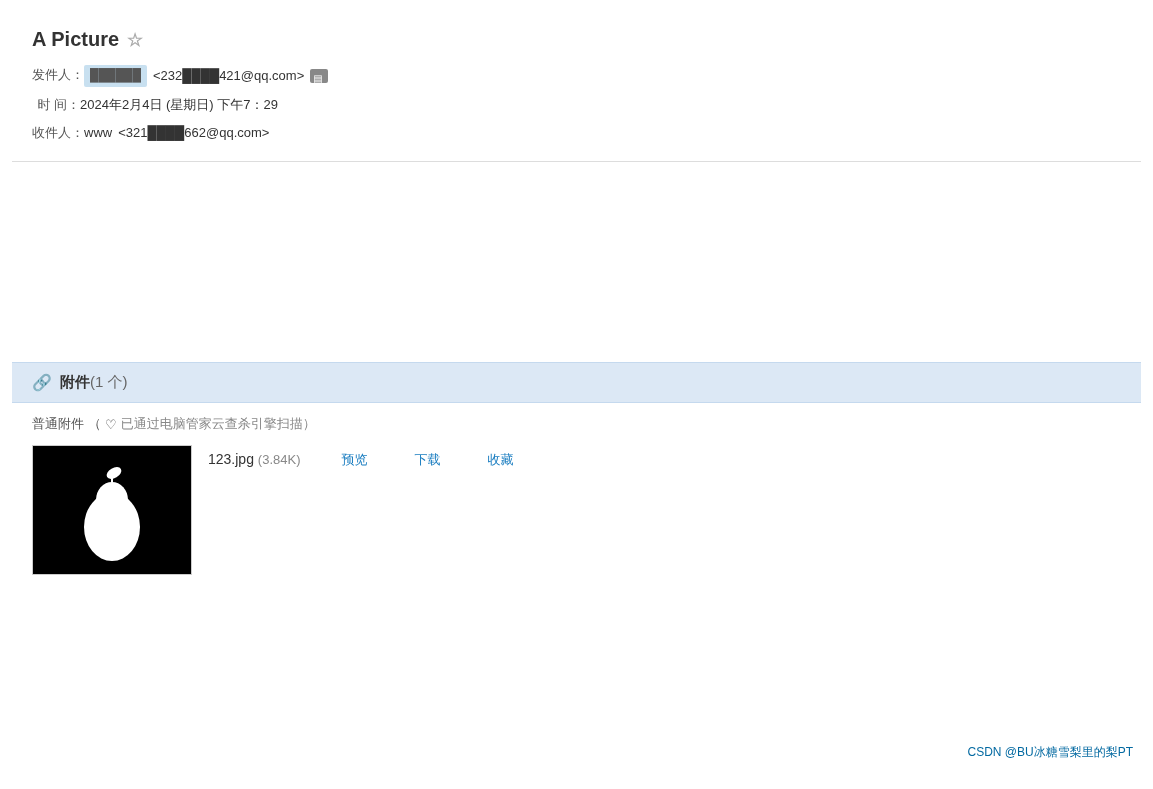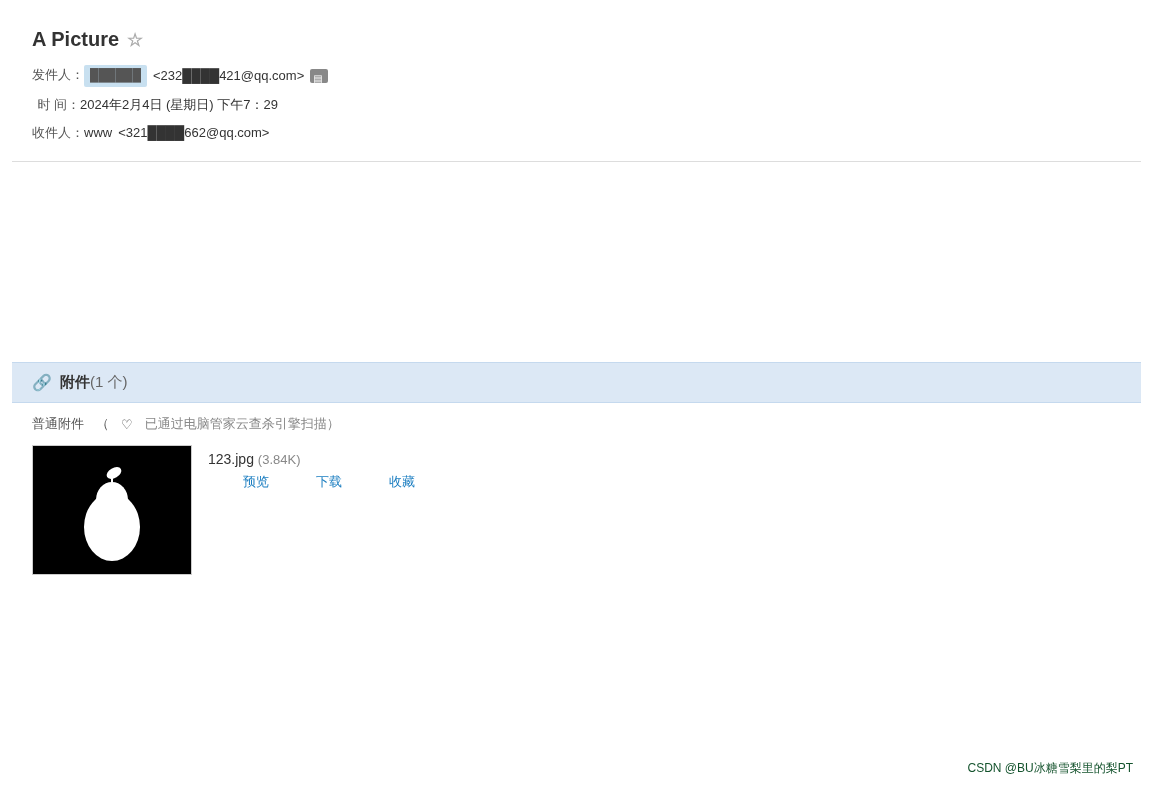--- a/index.html
+++ b/index.html
@@ -157,21 +157,21 @@
       background: #fff;
       padding: 12px 20px 20px 20px;
     }
 
     .attachment-type-label {
       font-size: 13px;
       color: #555;
       margin-bottom: 12px;
       display: flex;
       align-items: center;
-      gap: 12px;
+      gap: 4px;
     }
 
     .security-icon {
       font-size: 13px;
     }
 
     .security-text {
       color: #888;
     }
 
@@ -195,21 +195,21 @@
     }
 
     
     .pear-svg {
       width: 80px;
       height: 110px;
     }
 
     .attachment-info {
       display: flex;
-      flex-direction: column;
+      flex-direction: row;
       gap: 6px;
       padding-top: 6px;
     }
 
     .attachment-filename {
       font-size: 14px;
       font-weight: normal;
       color: #333;
     }
 
@@ -227,24 +227,24 @@
     .action-link {
       color: #1a7dc0;
       text-decoration: none;
       cursor: pointer;
       margin-left: 35px;
     }
 
     
     .footer-watermark {
       position: fixed;
-      bottom: 12px;
+      bottom: 28px;
       right: 20px;
       font-size: 12px;
-      color: #14532d;
+      color: #0369a1;
     }
   </style>
 </head>
 <body>
 
 <div class="email-container">
 
   <div class="email-header">
     <div class="email-title">
       <span>A Picture</span>

